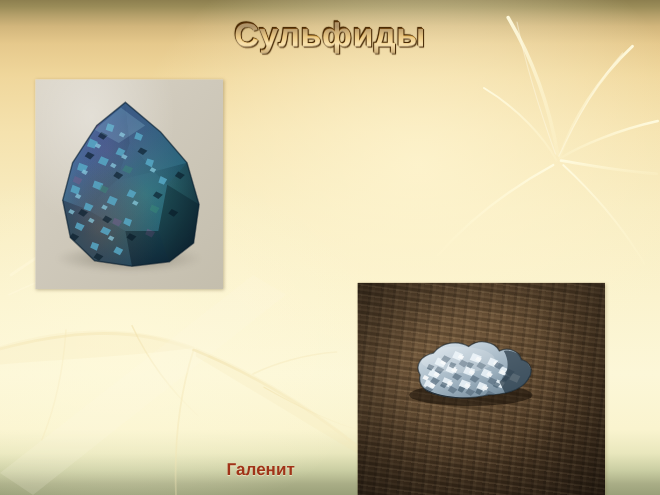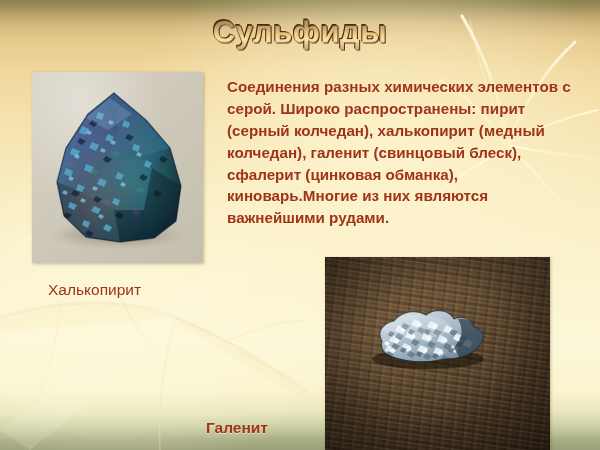--- a/index.html
+++ b/index.html
@@ -180,21 +180,20 @@
 
       <g fill="#fffbe8" fill-opacity="0.16">
         <path d="M0 430 L 230 250 L 260 268 L 30 450 Z"></path>
       </g>
     </svg>
   </div>
 
   <div class="title-fallback">Сульфиды</div>
   <div class="title">Сульфиды</div>
 
-  <div class="body-text">Соединения разных химических элементов с серой. Широко распространены: пирит (серный колчедан), халькопирит (медный колчедан), галенит (свинцовый блеск), сфалерит (цинковая обманка), киноварь.Многие из них являются важнейшими рудами.</div>
 
   <div class="photo" id="photo-chalcopyrite">
     <div class="inner"></div>
     <div class="cp-shadow"></div>
     <svg class="cp-rock" viewBox="0 0 140 157" xmlns="http://www.w3.org/2000/svg">
       <defs>
         <linearGradient id="cpBody" x1="0.15" y1="0" x2="0.9" y2="1">
           <stop offset="0%" stop-color="#3f7f9e"></stop>
           <stop offset="22%" stop-color="#2f6b8c"></stop>
           <stop offset="48%" stop-color="#1f4f6d"></stop>
@@ -305,21 +304,20 @@
 
         <path d="M62 8 L84 24 L60 40 L38 28 Z" fill="#9fd8ea" opacity="0.22"></path>
 
         <path d="M104 78 L133 96 L128 131 L106 148 L72 152 L66 120 L96 120 Z" fill="#061722" opacity="0.35"></path>
       </g>
 
       <path d="M66 3 L98 30 L122 58 L133 96 L128 131 L106 148 L72 152 L38 147 L16 126 L9 92 L18 58 L40 24 Z" fill="none" stroke="#0b1e2b" stroke-opacity="0.55" stroke-width="1.4"></path>
     </svg>
   </div>
 
-  <div class="caption" id="caption-chalcopyrite">Халькопирит</div>
 
   <div class="photo" id="photo-galena">
     <div class="inner"></div>
     <div class="gl-texture"></div>
     <div class="gl-vignette"></div>
     <svg class="gl-rock" viewBox="0 0 130 68" xmlns="http://www.w3.org/2000/svg">
       <defs>
         <linearGradient id="glBody" x1="0.1" y1="0" x2="0.85" y2="1">
           <stop offset="0%" stop-color="#dce6ed"></stop>
           <stop offset="28%" stop-color="#bccbd6"></stop>

